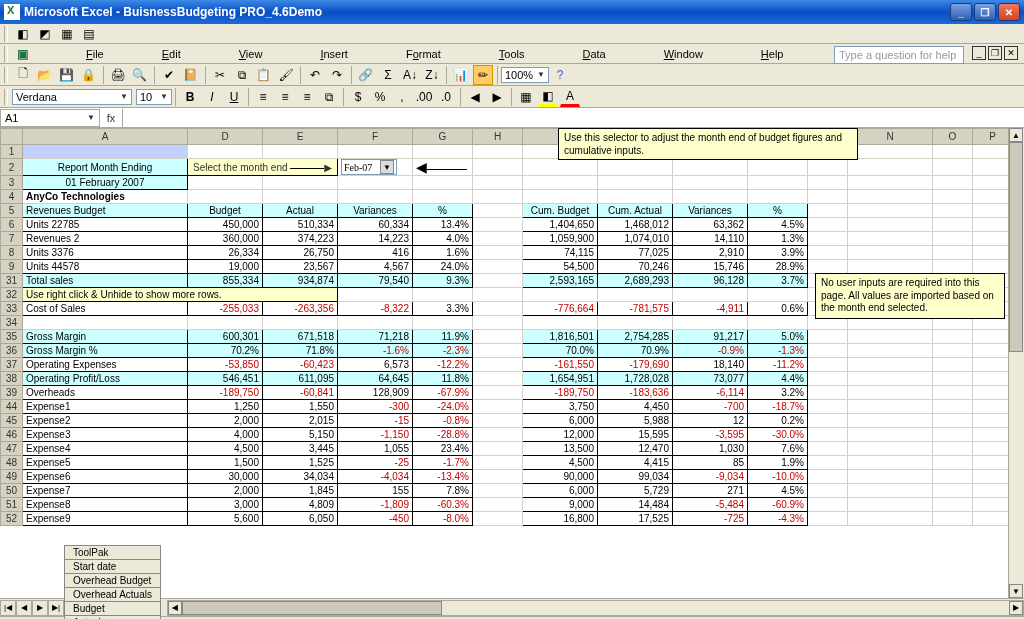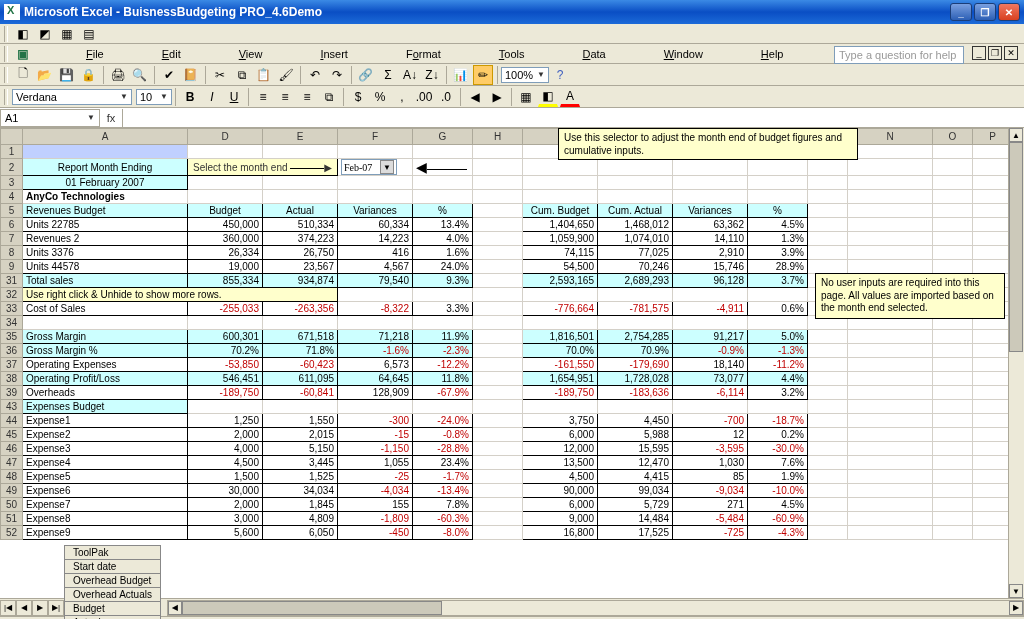--- a/index.html
+++ b/index.html
@@ -647,37 +647,20 @@
           <td class="cell r bordered"><span class="neg">-189,750</span></td>
           <td class="cell r bordered"><span class="neg">-183,636</span></td>
           <td class="cell r bordered"><span class="neg">-6,114</span></td>
           <td class="cell r bordered">3.2%</td>
           <td class="cell"></td>
           <td class="cell"></td>
           <td class="cell"></td>
           <td class="cell"></td>
         </tr>
         <tr>
-          <th class="rwhead">43</th>
-          <td class="cell cyan bordered">Expenses Budget</td>
-          <td class="cell"></td>
-          <td class="cell"></td>
-          <td class="cell"></td>
-          <td class="cell"></td>
-          <td class="cell"></td>
-          <td class="cell"></td>
-          <td class="cell"></td>
-          <td class="cell"></td>
-          <td class="cell"></td>
-          <td class="cell"></td>
-          <td class="cell"></td>
-          <td class="cell"></td>
-          <td class="cell"></td>
-        </tr>
-        <tr>
           <th class="rwhead">44</th>
           <td class="cell bordered">Expense1</td>
           <td class="cell r bordered">1,250</td>
           <td class="cell r bordered">1,550</td>
           <td class="cell r bordered"><span class="neg">-300</span></td>
           <td class="cell r bordered"><span class="neg">-24.0%</span></td>
           <td class="cell"></td>
           <td class="cell r bordered">3,750</td>
           <td class="cell r bordered">4,450</td>
           <td class="cell r bordered"><span class="neg">-700</span></td>

